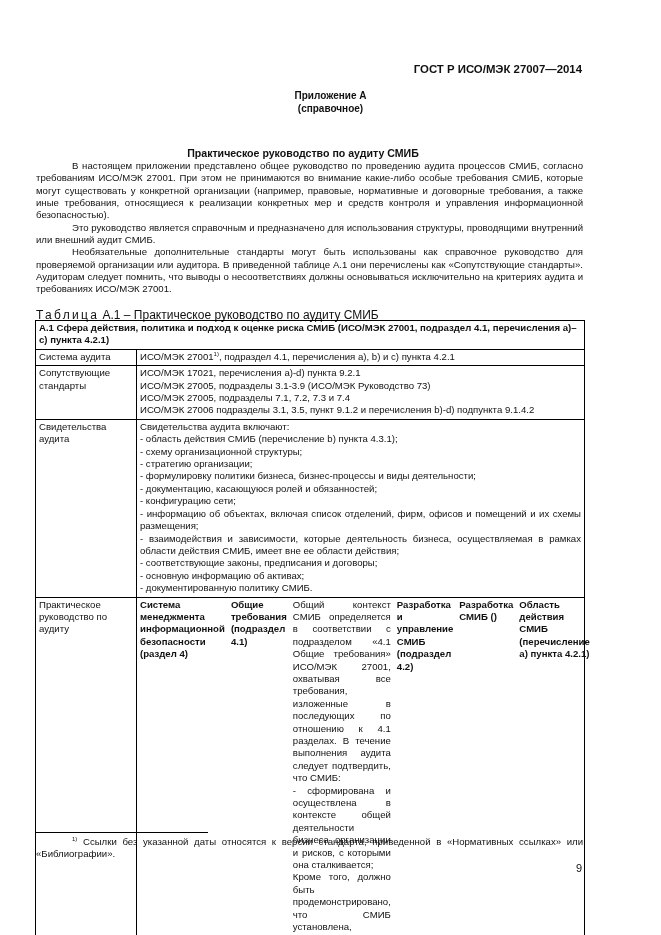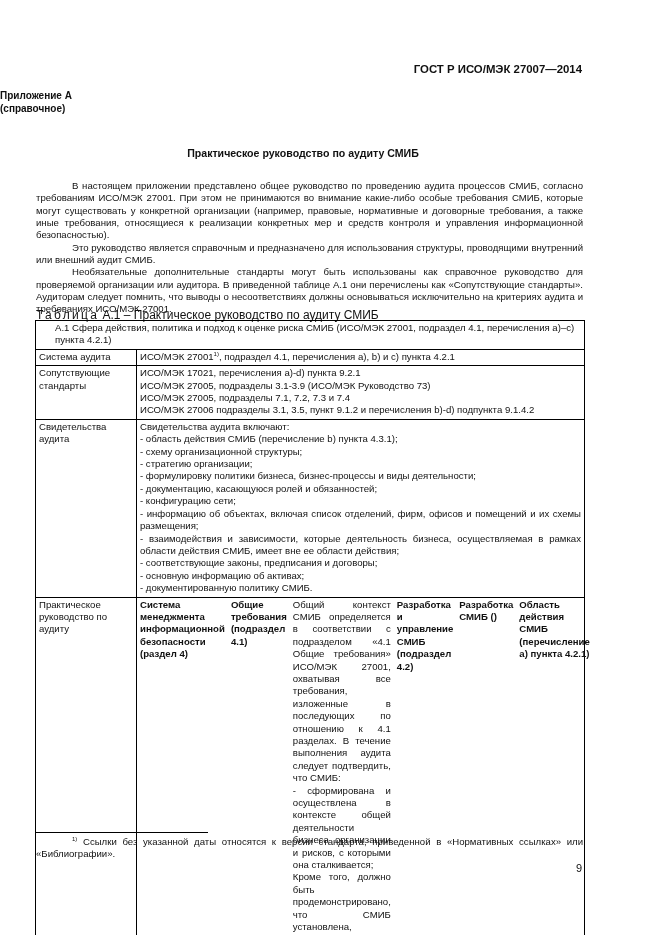--- a/index.html
+++ b/index.html
@@ -6,45 +6,45 @@
   body {
     width: 661px; height: 935px; position: relative; overflow: hidden;
     font-family: "Liberation Sans", "DejaVu Sans", sans-serif;
     color: #111111; font-size: 9.6px; line-height: 12.4px;
   }
   .std-code {
     position: absolute; top: 63px; right: 79px;
     font-weight: bold; font-size: 11.4px; letter-spacing: 0;
   }
   .annex {
-    position: absolute; top: 90px; left: 0; width: 661px; text-align: left;
+    position: absolute; top: 90px; left: 0; width: 661px; text-align: center;
     font-weight: bold; font-size: 10px; line-height: 12.5px;
   }
   .doc-title {
     position: absolute; top: 147px; left: 0; width: 606px; text-align: center;
     font-weight: bold; font-size: 10.6px;
   }
   .intro {
-    position: absolute; top: 180px; left: 36px; width: 547px;
+    position: absolute; top: 160px; left: 36px; width: 547px;
   }
   .intro p {
     margin: 0; text-align: justify; text-indent: 36px;
     font-size: 9.6px; line-height: 12.35px;
   }
   .table-caption {
     position: absolute; top: 309px; left: 36px; width: 547px; font-size: 12px;
   }
   .table-caption .spaced { letter-spacing: 2.3px; }
   .table {
     position: absolute; top: 320px; left: 35px; width: 548px;
     border-top: 1.6px solid #000; border-left: 1.3px solid #000; border-right: 1.6px solid #000;
   }
   .row { display: flex; border-bottom: 1.4px solid #000; }
   .row.last { border-bottom: none; }
-  .head-cell { padding: 1px 3px 2px 3px; font-weight: normal; font-size: 9.6px; line-height: 12.4px; margin-left: 16px; }
+  .head-cell { padding: 1px 3px 2px 3px; font-weight: bold; font-size: 9.6px; line-height: 12.4px; }
   .c1 { width: 101px; flex: none; padding: 1px 3px 2px 3px; border-right: 1.4px solid #000; box-sizing: border-box; }
   .c2 { flex: 1; padding: 1px 3px 2px 3px; }
   .c2.justify div { text-align: justify; }
   .c2-stack { flex: 1; display: flex; flex-direction: row; }
   .sub { padding: 1px 3px 2px 3px; border-bottom: 1.4px solid #000; }
   .sub.bold { font-weight: bold; }
   .sub.last { border-bottom: none; padding-bottom: 11px; }
   .sub.text div { text-align: justify; }
   sup { font-size: 6px; line-height: 0; vertical-align: 4px; }
   .fn-rule {

